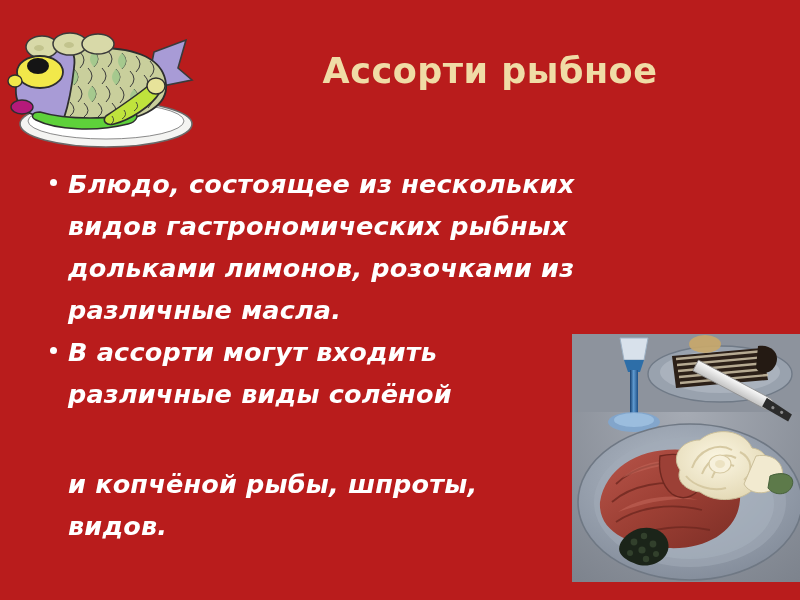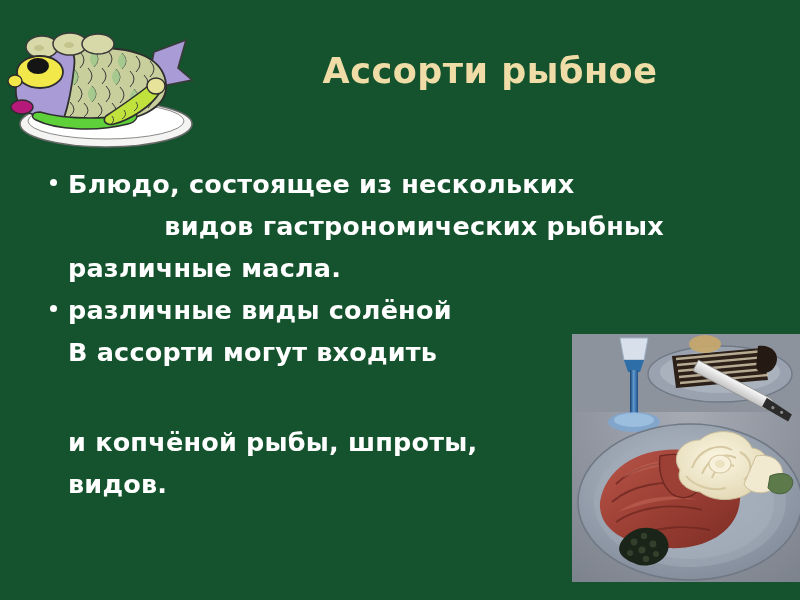--- a/index.html
+++ b/index.html
@@ -50,20 +50,21 @@
 
   
   #body-text {
     position:absolute;
     left:44px; top:163px;
     width:620px;
   }
   .bullet-row {
     position:relative;
     padding-left:24px;
+    font-style:italic;
   }
   .bullet-dot {
     position:absolute;
     left:6px; top:16px;
     width:7px; height:7px;
     border-radius:50%;
     background:#ffffff;
   }
   .line {
     font-family:"DejaVu Sans", sans-serif;
@@ -73,21 +74,21 @@
     line-height:42px;
     letter-spacing:0.2px;
     white-space:nowrap;
     position:relative;
     z-index:3;
   }
 </style>
 </head>
 <body style="background: rgb(138, 6, 6);">
 
-<div id="slide" style="background: #14532d;">
+<div id="slide" style="background: #b91c1c;">
 
   <div id="fish-clipart">
     <svg viewBox="0 0 196 126" xmlns="http://www.w3.org/2000/svg">
 
       <ellipse cx="100" cy="100" rx="86" ry="23" fill="#f4f4f2" stroke="#6a6a6a" stroke-width="1.6"></ellipse>
       <ellipse cx="100" cy="97" rx="78" ry="18" fill="#ffffff" stroke="#8a8a8a" stroke-width="1"></ellipse>
 
       <path d="M148 28 L180 16 L172 44 L186 56 L156 62 L144 48 Z" fill="#a89bd6" stroke="#3a3a3a" stroke-width="1.6"></path>
 
       <path d="M24 66 C24 36 56 22 100 24 C140 26 158 40 160 60 C162 80 140 96 100 98 C54 100 24 88 24 66 Z" fill="#c9cf9c" stroke="#2e2e2e" stroke-width="1.8"></path>
@@ -253,27 +254,28 @@
         </g>
       </g>
     </svg>
   </div>
 
   <div id="body-text">
 
     <div class="bullet-row">
       <span class="bullet-dot"></span>
       <div class="line" style="color: rgb(255, 255, 255);">Блюдо, состоящее из нескольких</div>
-      <div class="line" style="color: rgb(255, 255, 255); text-align: right;">видов гастрономических рыбных</div>
+      <div class="line" style="color: rgb(255, 255, 255);">видов гастрономических рыбных</div>
+      <div class="line" style="color: rgb(255, 255, 255);">дольками лимонов, розочками из</div>
       <div class="line" style="color: rgb(255, 255, 255);">различные масла.</div>
     </div>
 
     <div class="bullet-row">
       <span class="bullet-dot"></span>
+      <div class="line" style="color: rgb(255, 255, 255);">В ассорти могут входить</div>
       <div class="line" style="color: rgb(255, 255, 255);">различные виды солёной</div>
-      <div class="line" style="color: rgb(255, 255, 255);">В ассорти могут входить</div>
       <div class="line" style="color: rgb(255, 255, 255); margin-top: 48px;">и копчёной рыбы, шпроты,</div>
       <div class="line" style="color: rgb(255, 255, 255);">видов.</div>
     </div>
 
   </div>
 
 </div>
 
 </body></html>

